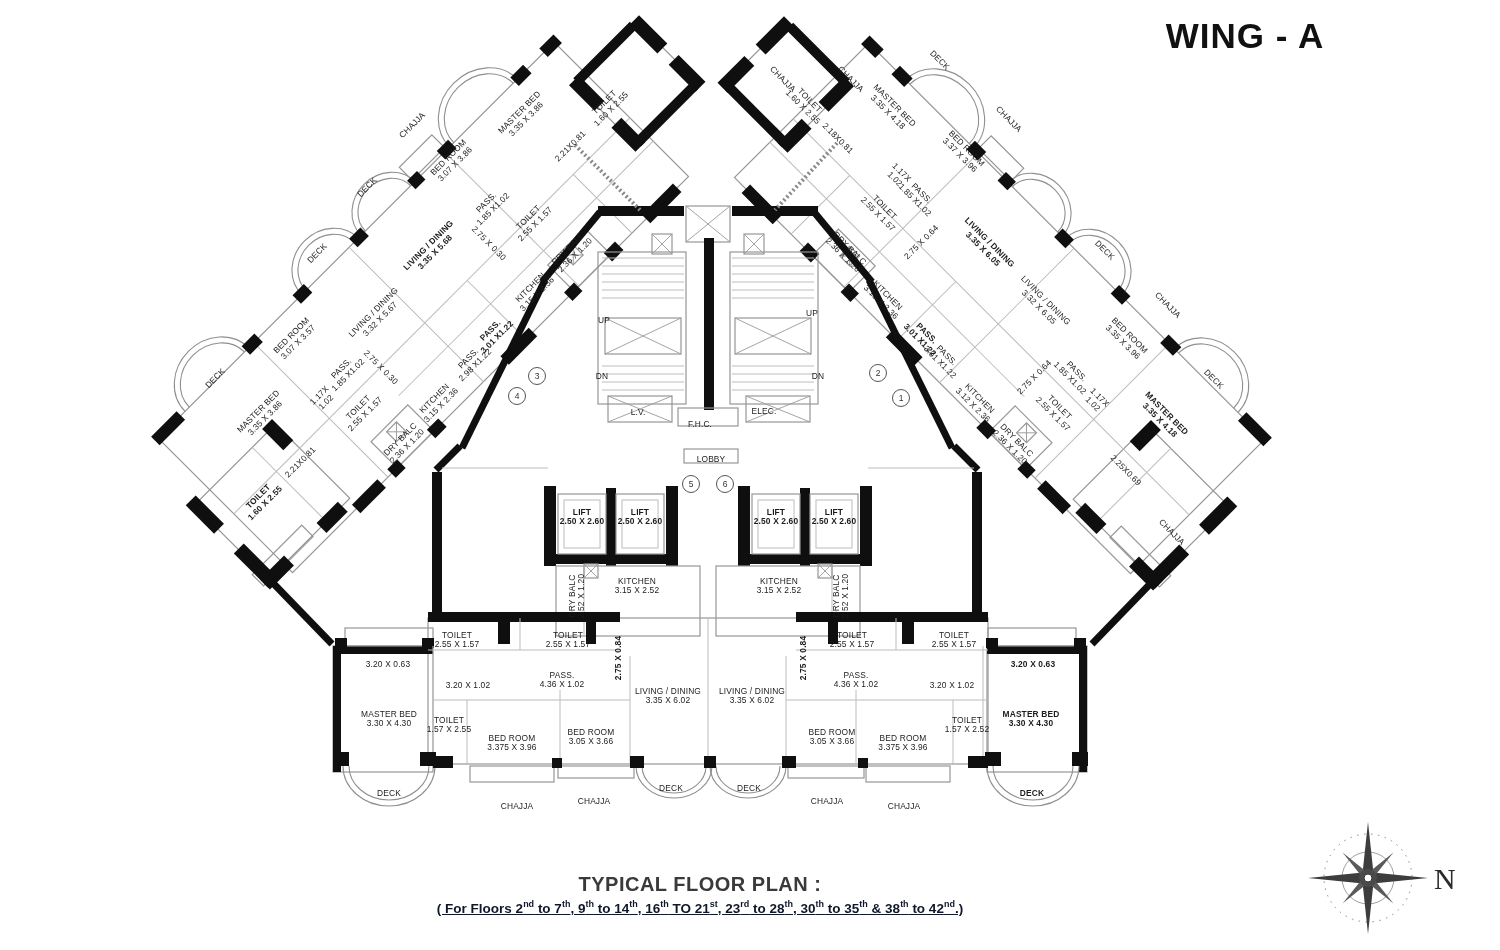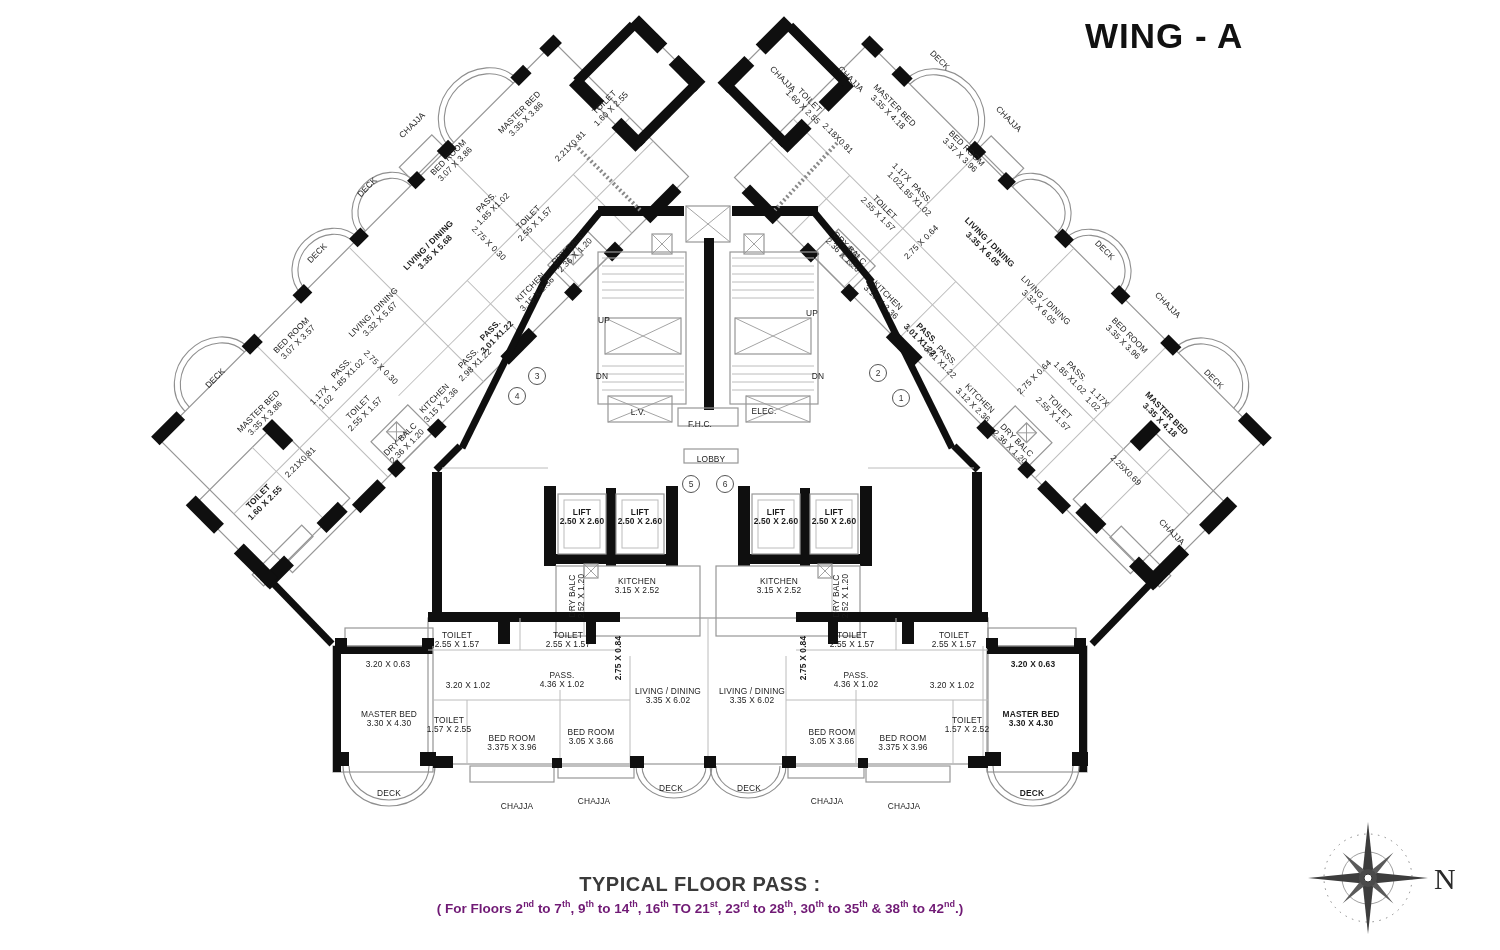--- a/index.html
+++ b/index.html
@@ -13,24 +13,24 @@
   .blk{stroke:#0f0f0f;stroke-width:7;fill:none;stroke-linecap:butt;}
   .hatch{stroke:#8a8a8a;stroke-width:4;stroke-dasharray:2 2.5;fill:none;}
   .xline{stroke:#9a9a9a;stroke-width:0.9;}
   .lbl{font-family:"Liberation Sans",sans-serif;font-size:8.4px;fill:#1c1c1c;letter-spacing:.15px;}
   .lbl.bold{font-weight:bold;}
   .mark-circle{fill:#fff;stroke:#555;stroke-width:1;}
   .mark-text{font-family:"Liberation Sans",sans-serif;font-size:8.5px;fill:#333;}
   .compass-line{stroke:#888;fill:none;}
   .compass-n{font-family:"Liberation Serif",serif;font-size:30px;fill:#2b2b2b;}
   .title{position:absolute;left:1085px;top:16px;width:320px;font-size:35px;font-weight:bold;
-         letter-spacing:1px;color:#111;}
+         letter-spacing:1px;color:#111;text-align:center;}
   .footer{position:absolute;left:250px;top:872px;width:900px;text-align:center;line-height:1.25;}
   .footer .f1{font-size:20px;font-weight:bold;color:#3a3a3a;letter-spacing:.5px;}
-  .footer .f2{font-size:13.5px;font-weight:bold;color:#701a75;margin-top:2px;}
+  .footer .f2{font-size:13.5px;font-weight:bold;color:#0f172a;margin-top:2px;text-decoration:underline;}
   .footer .f2 sup{font-size:9px;}
   .footer .f3{font-size:10.5px;color:#333;margin-top:3px;}
 </style>
 </head>
 <body>
 
 <div id="stage">
 
 <svg id="plan-svg" width="1500" height="950" viewBox="0 0 1500 950" xmlns="http://www.w3.org/2000/svg">
 
@@ -405,17 +405,17 @@
     </g>
     <circle r="9" fill="#4a4a4a"></circle>
     <circle r="4" fill="#fff" stroke="#333" stroke-width="1"></circle>
     <text x="66" y="11" class="compass-n">N</text>
   </g>
 </svg>
 
 <div class="title">WING - A</div>
 
 <div class="footer">
-  <div class="f1">TYPICAL FLOOR PASS :</div>
+  <div class="f1">TYPICAL FLOOR PLAN :</div>
   <div class="f2">( For Floors 2<sup>nd</sup> to 7<sup>th</sup>, 9<sup>th</sup> to 14<sup>th</sup>, 16<sup>th</sup> TO 21<sup>st</sup>, 23<sup>rd</sup> to 28<sup>th</sup>, 30<sup>th</sup> to 35<sup>th</sup> &amp; 38<sup>th</sup> to 42<sup>nd</sup>.)</div>
 </div>
 
 </div>
 
 </body></html>

